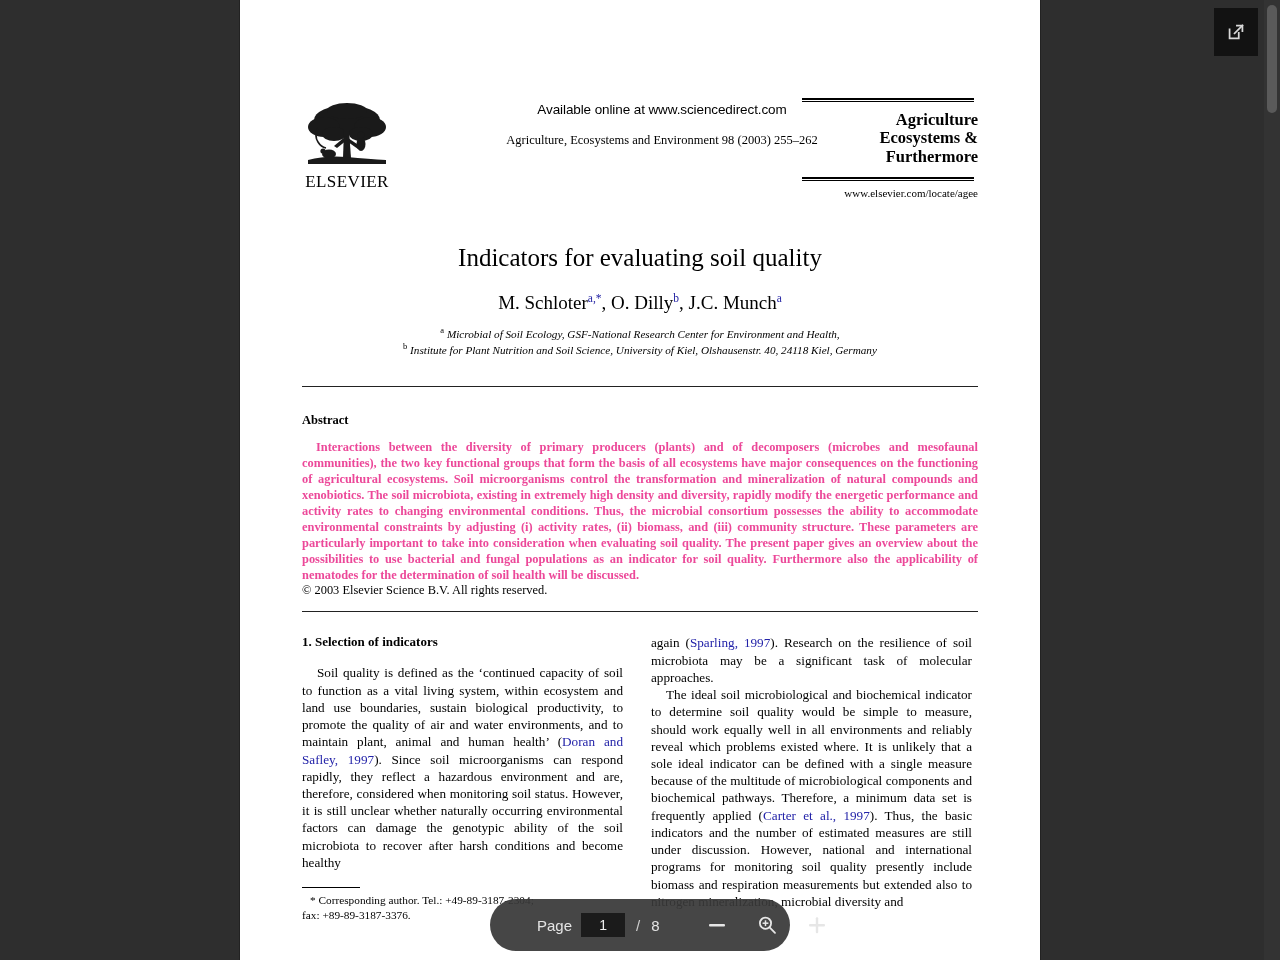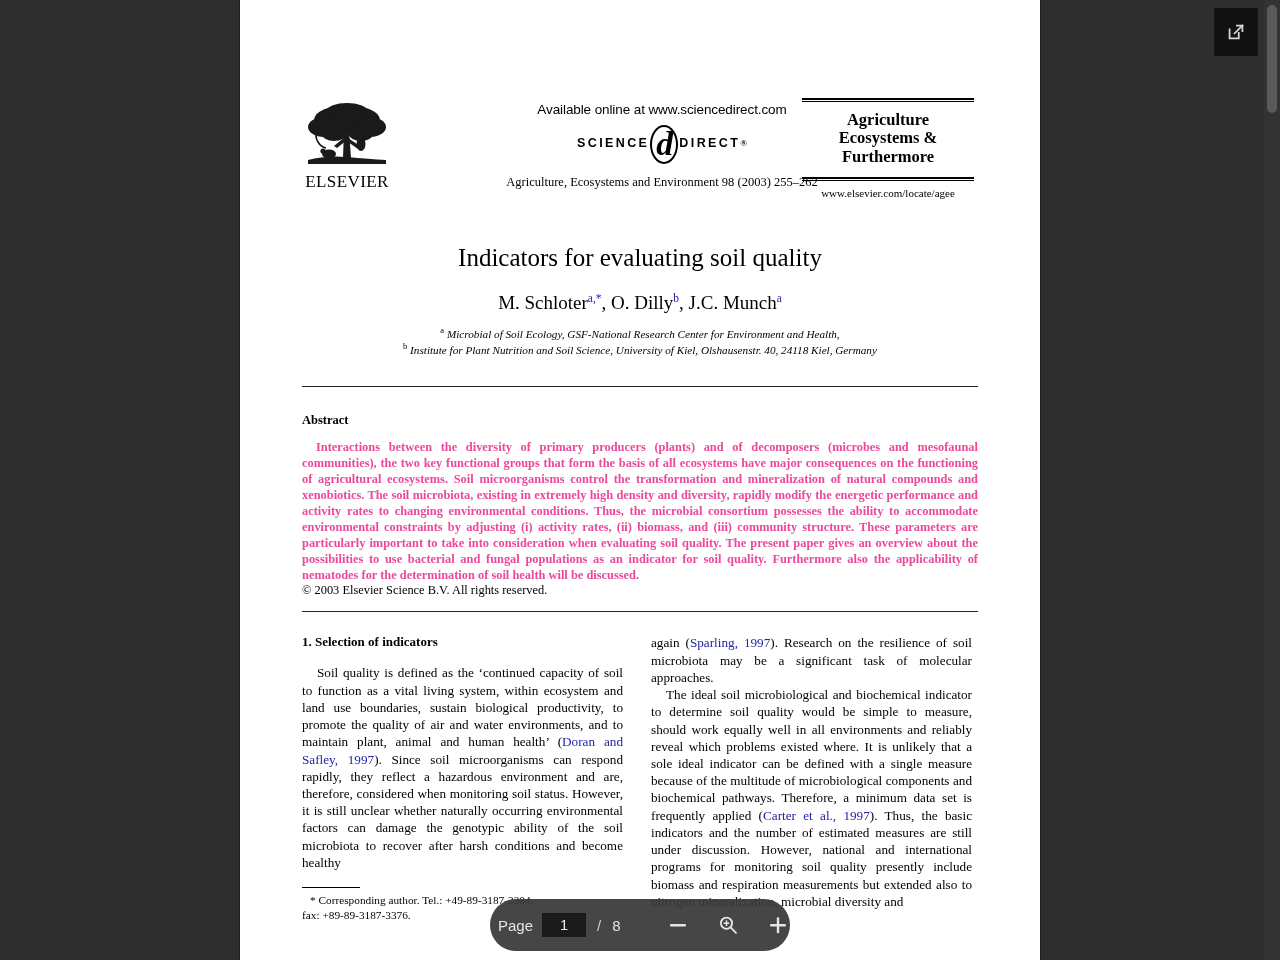--- a/index.html
+++ b/index.html
@@ -82,21 +82,21 @@
   }
   .sd-reg { font-size: 9px; vertical-align: super; font-weight: bold; }
   .sd-cite {
     margin-top: 16px;
     font-family: "Liberation Serif", serif;
     font-size: 12.5px; color: #000;
   }
 
   .journal-logo {
     position: absolute; right: 0; top: 8px;
-    width: 180px; text-align: center;
+    width: 180px; text-align: right;
   }
   .jl-rule-top, .jl-rule-bot {
     border-top: 2.5px solid #000;
     border-bottom: 1.2px solid #000;
     height: 4px; margin: 0 4px;
   }
   .jl-rule-bot { margin-top: 6px; }
   .jl-title {
     font-family: "Liberation Serif", serif;
     font-weight: bold; font-size: 16.5px;
@@ -188,20 +188,21 @@
     border-radius: 26px;
     display: flex; align-items: center;
     font-family: "Liberation Sans", sans-serif;
     color: #e8e8e8;
     user-select: none;
   }
   .tb-left {
     display: flex; align-items: center;
     gap: 9px; padding-left: 8px;
     flex: 0 0 auto;
+    margin-left: 39px;
   }
   .tb-label { font-size: 15px; color: #e4e4e4; }
   .tb-pagenum {
     width: 44px; height: 24px;
     background: #1b1b1b;
     color: #f0f0f0; font-size: 14px;
     display: flex; align-items: center; justify-content: center;
     border: none; outline: none;
     font-family: "Liberation Sans", sans-serif;
     text-align: center;
@@ -284,26 +285,20 @@
 
               <path d="M4 60 q18 -5 39 -3 q22 2 39 3 l0 4 l-78 0 Z"></path>
             </g>
             <rect x="1" y="1" width="84" height="70" fill="none" stroke="#ffffff" stroke-width="2"></rect>
           </svg>
           <div class="elsevier-word">ELSEVIER</div>
         </div>
 
         <div class="sd-block">
           <div class="sd-avail">Available online at www.sciencedirect.com</div>
-          <div class="sd-logo">
-            <span class="sd-word">SCIENCE</span>
-            <span class="sd-d"><span class="ring">d</span></span>
-            <span class="sd-word">DIRECT</span>
-            <span class="sd-reg">®</span>
-          </div>
           <div class="sd-cite">Agriculture, Ecosystems and Environment 98 (2003) 255–262</div>
         </div>
 
         <div class="journal-logo">
           <div class="jl-rule-top"></div>
           <div class="jl-title">
             <div>Agriculture</div>
             <div>Ecosystems &amp;</div>
             <div>Furthermore</div>
           </div>

